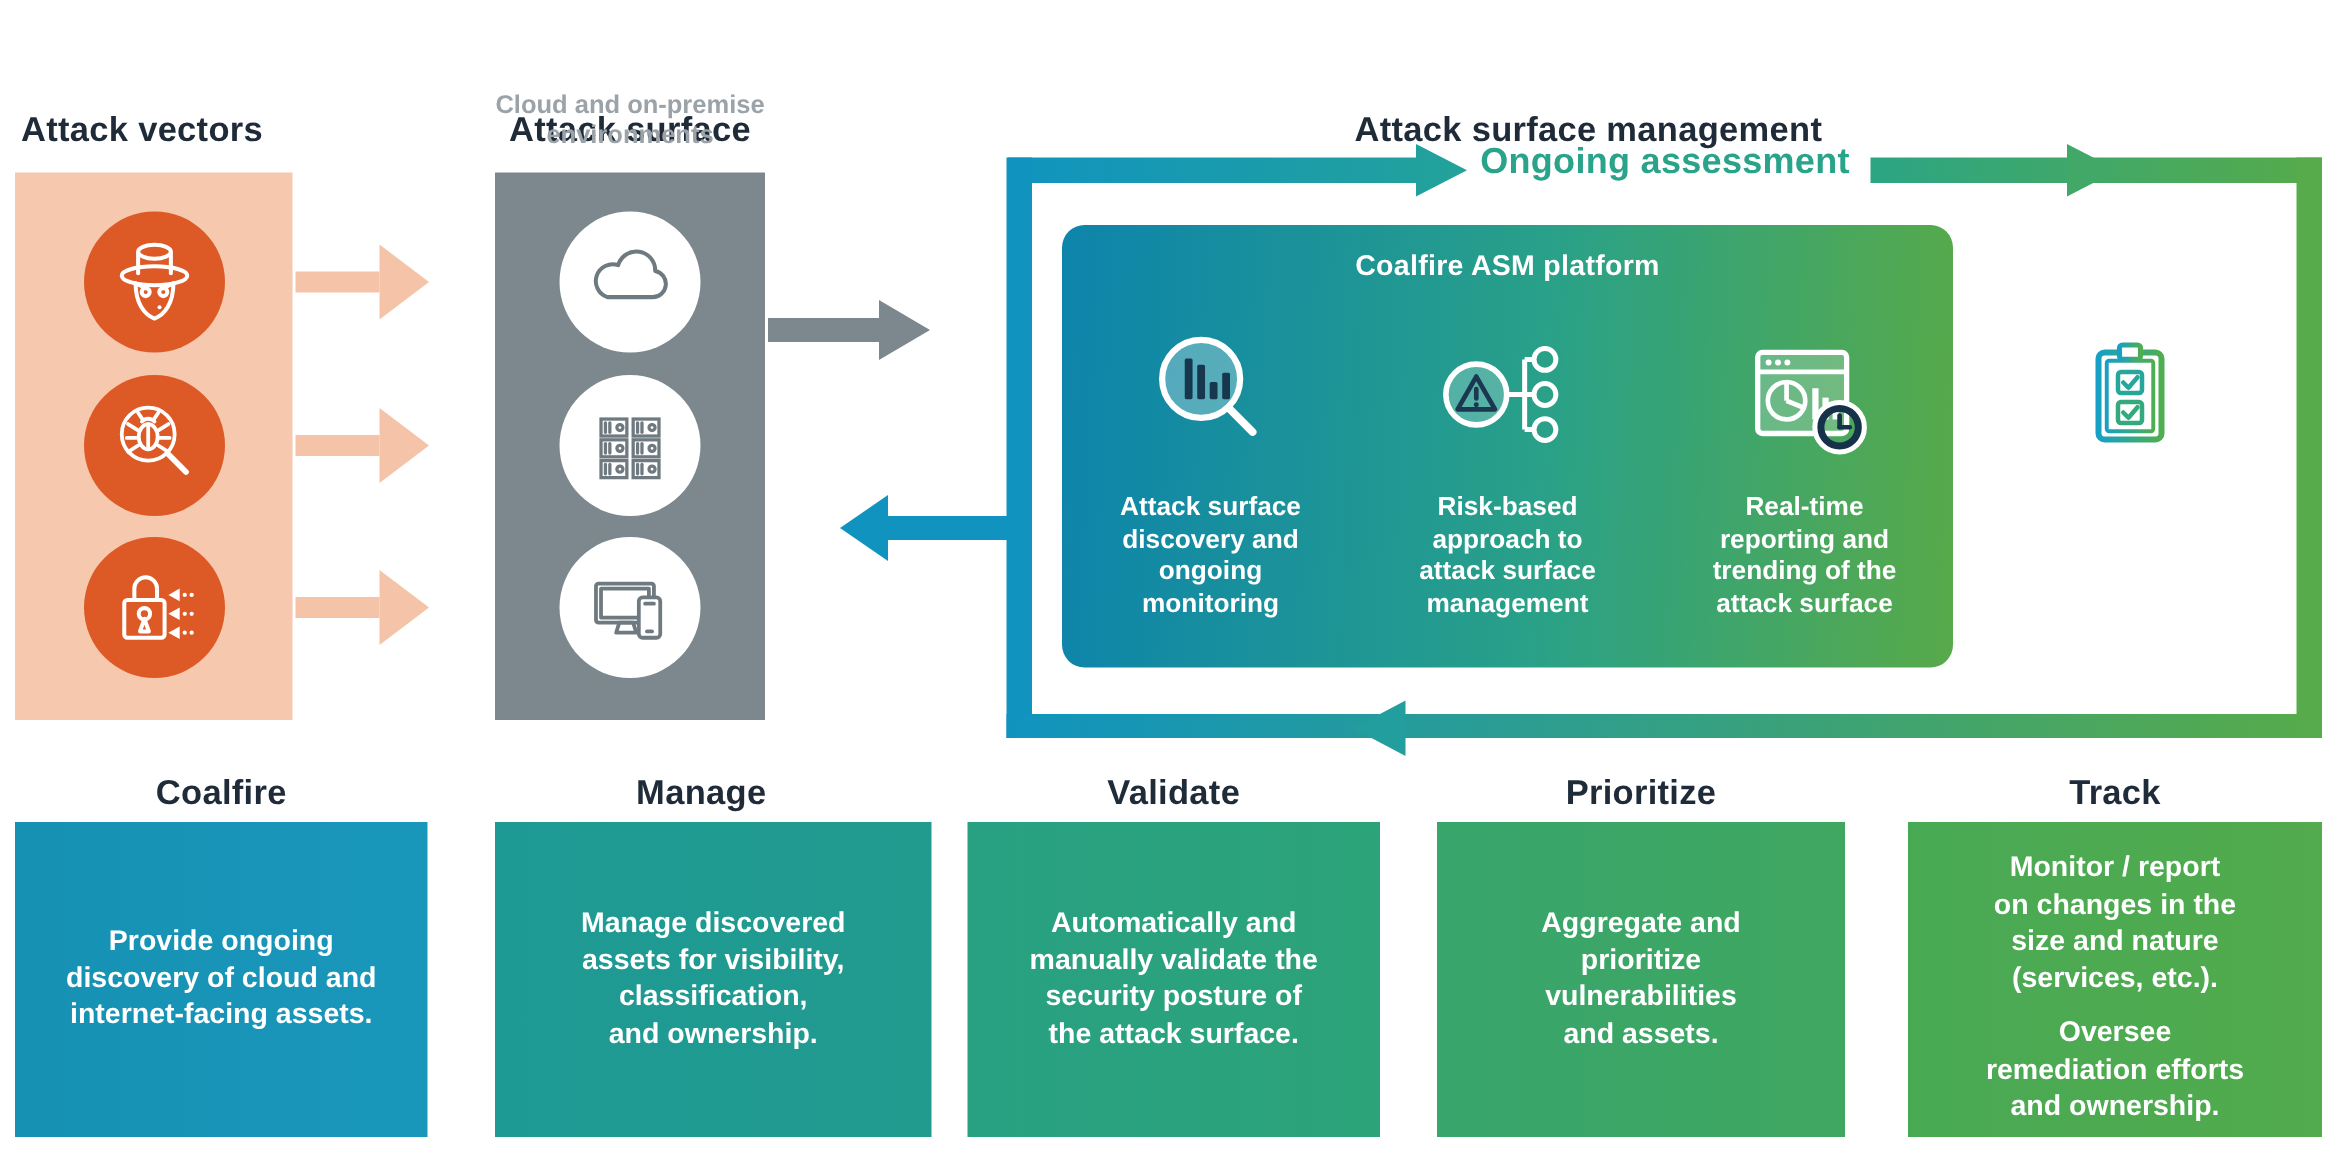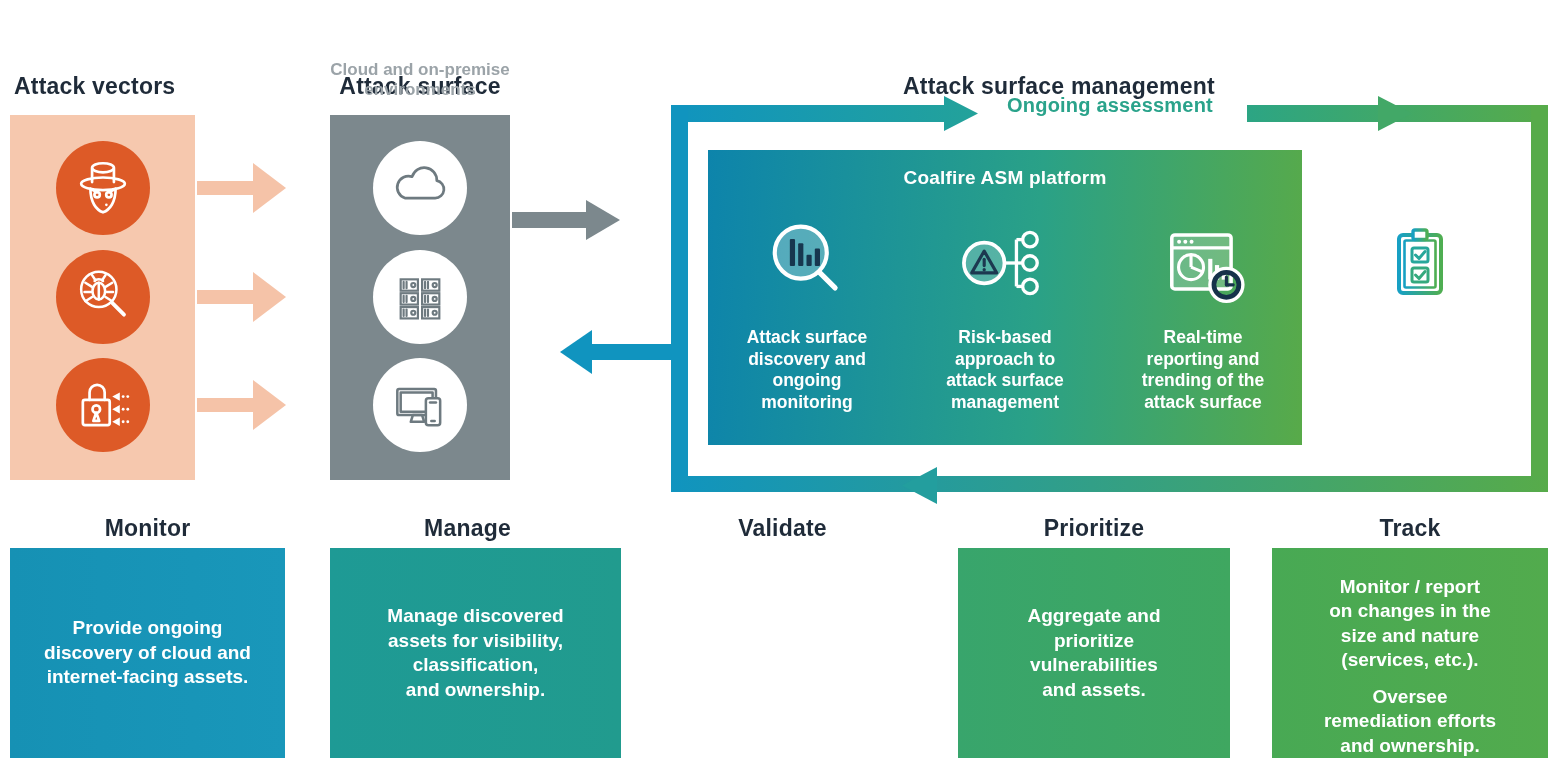--- a/index.html
+++ b/index.html
@@ -23,25 +23,26 @@
     position:absolute;left:330px;top:115px;width:180px;height:365px;background:#7c888d;
     display:flex;flex-direction:column;align-items:center;padding-top:26px;gap:14.5px;box-sizing:border-box;
   }
   .circle{width:94px;height:94px;border-radius:50%;flex:0 0 auto;display:flex;align-items:center;justify-content:center;}
   .circle.orange{background:#dd5a27;}
   .circle.white{background:#ffffff;}
   .circle svg{width:84px;height:84px;}
   
   .ongoing{
     position:absolute;left:985px;top:94px;width:250px;text-align:center;
-    font-size:20px;font-weight:800;color:#2aa38b;letter-spacing:.2px;
+    font-size:24px;font-weight:800;color:#2aa38b;letter-spacing:.2px;
   }
   .platform{
     position:absolute;left:708px;top:150px;width:594px;height:295px;box-sizing:border-box;
     background:linear-gradient(93deg,#0d84ab 0%,#2aa187 55%,#58aa49 100%);
+    border-radius:15px;
   }
   .platform-title{
     margin-top:17px;text-align:center;color:#fff;font-size:19px;font-weight:800;letter-spacing:.2px;
   }
   .platform-row{display:flex;margin-top:22px;}
   .platform-item{flex:1;display:flex;flex-direction:column;align-items:center;}
   .platform-item svg{width:104px;height:104px;}
   .platform-label{
     margin-top:12px;text-align:center;color:#fff;font-size:17.5px;font-weight:700;
     line-height:21.5px;white-space:pre-line;
@@ -63,21 +64,21 @@
     display:flex;flex-direction:column;align-items:center;justify-content:center;
   }
   .phase-text{
     text-align:center;font-size:19px;font-weight:600;line-height:24.5px;white-space:pre-line;
   }
   .phase-text + .phase-text{margin-top:12px;}
   #phase-box-0{left:10px;width:275px;background:linear-gradient(90deg,#1691b4,#1997ba);}
   #phase-box-1{left:330px;width:291px;background:linear-gradient(90deg,#1e9a95,#219b8e);}
   #phase-box-2{left:645px;width:275px;background:linear-gradient(90deg,#28a183,#2ca378);}
   #phase-box-3{left:958px;width:272px;background:linear-gradient(90deg,#38a56c,#3fa760);}
-  #phase-box-4{left:1272px;width:276px;background:linear-gradient(90deg,#48a954,#52ab4d);justify-content:flex-end;padding-top:12px;}
+  #phase-box-4{left:1272px;width:276px;background:linear-gradient(90deg,#48a954,#52ab4d);justify-content:center;padding-top:12px;}
   #phase-title-0{left:10px;width:275px;}
   #phase-title-1{left:330px;width:275px;}
   #phase-title-2{left:645px;width:275px;}
   #phase-title-3{left:958px;width:272px;}
   #phase-title-4{left:1272px;width:276px;}
   .arrows{position:absolute;left:0;top:0;pointer-events:none;}
 </style>
 </head>
 <body>
 
@@ -265,36 +266,42 @@
       <rect x="34.5" y="30.5" width="31" height="47" rx="1.5" stroke="url(#clipGrad)" stroke-width="2.6"></rect>
       <rect x="43" y="20" width="14" height="9.5" rx="2" fill="#fff" stroke="url(#clipGrad)" stroke-width="3.4"></rect>
       <line x1="46.5" y1="24.5" x2="53.5" y2="24.5" stroke="url(#clipGrad)" stroke-width="2.5"></line>
       <rect x="42" y="38" width="16" height="14" rx="2" stroke="#27a79b" stroke-width="3"></rect>
       <path d="M45.5,45 l3.5,3.5 l6,-7" stroke="#27a79b" stroke-width="3" stroke-linecap="round" stroke-linejoin="round"></path>
       <rect x="42" y="58" width="16" height="14" rx="2" stroke="#35a97e" stroke-width="3"></rect>
       <path d="M45.5,65 l3.5,3.5 l6,-7" stroke="#35a97e" stroke-width="3" stroke-linecap="round" stroke-linejoin="round"></path>
     </svg>
   </div>
 
-  <div class="phase-title" id="phase-title-0">Monitor</div>
+  <div class="phase-title" id="phase-title-0">Coalfire</div>
   <div class="phase-title" id="phase-title-1">Manage</div>
   <div class="phase-title" id="phase-title-2">Validate</div>
   <div class="phase-title" id="phase-title-3">Prioritize</div>
   <div class="phase-title" id="phase-title-4">Track</div>
 
   <div class="phase-box" id="phase-box-0">
     <div class="phase-text">Provide ongoing
 discovery of cloud and
 internet-facing assets.</div>
   </div>
   <div class="phase-box" id="phase-box-1">
     <div class="phase-text">Manage discovered
 assets for visibility,
 classification,
 and ownership.</div>
+  </div>
+  <div class="phase-box" id="phase-box-2">
+    <div class="phase-text">Automatically and
+manually validate the
+security posture of
+the attack surface.</div>
   </div>
   <div class="phase-box" id="phase-box-3">
     <div class="phase-text">Aggregate and
 prioritize
 vulnerabilities
 and assets.</div>
   </div>
   <div class="phase-box" id="phase-box-4">
     <div class="phase-text">Monitor / report
 on changes in the

